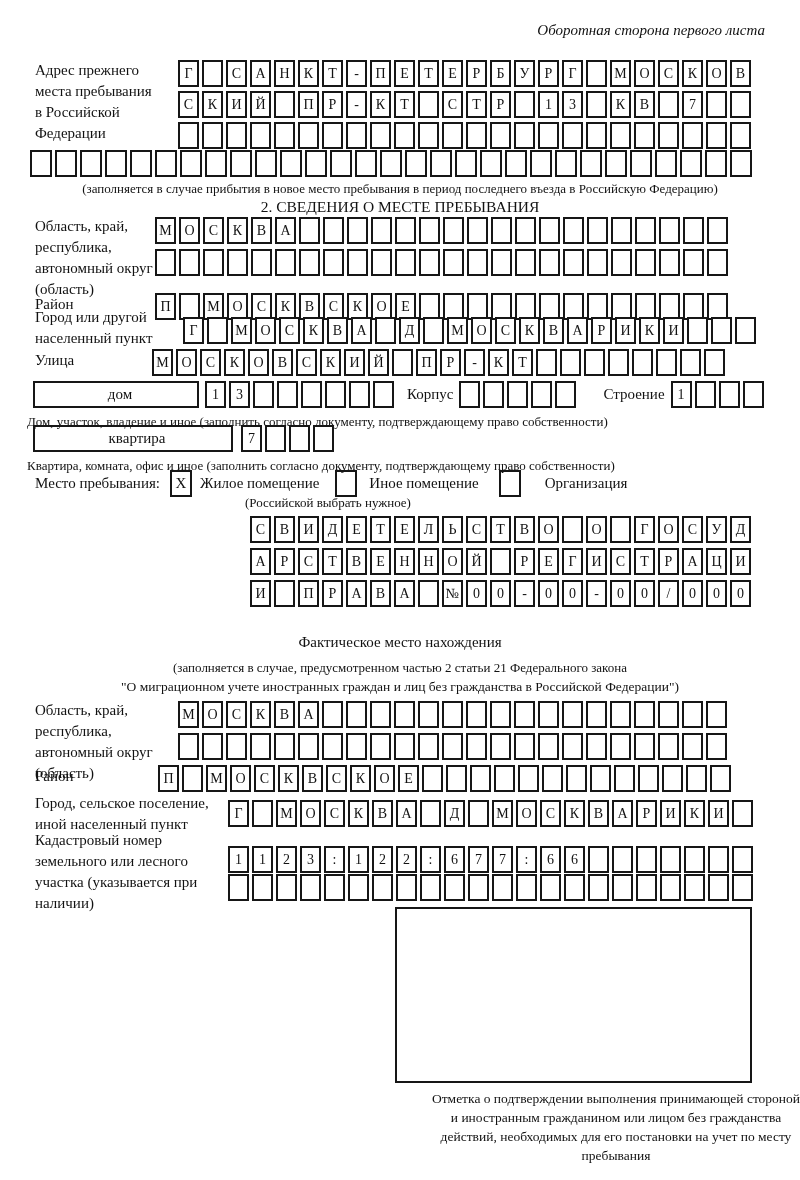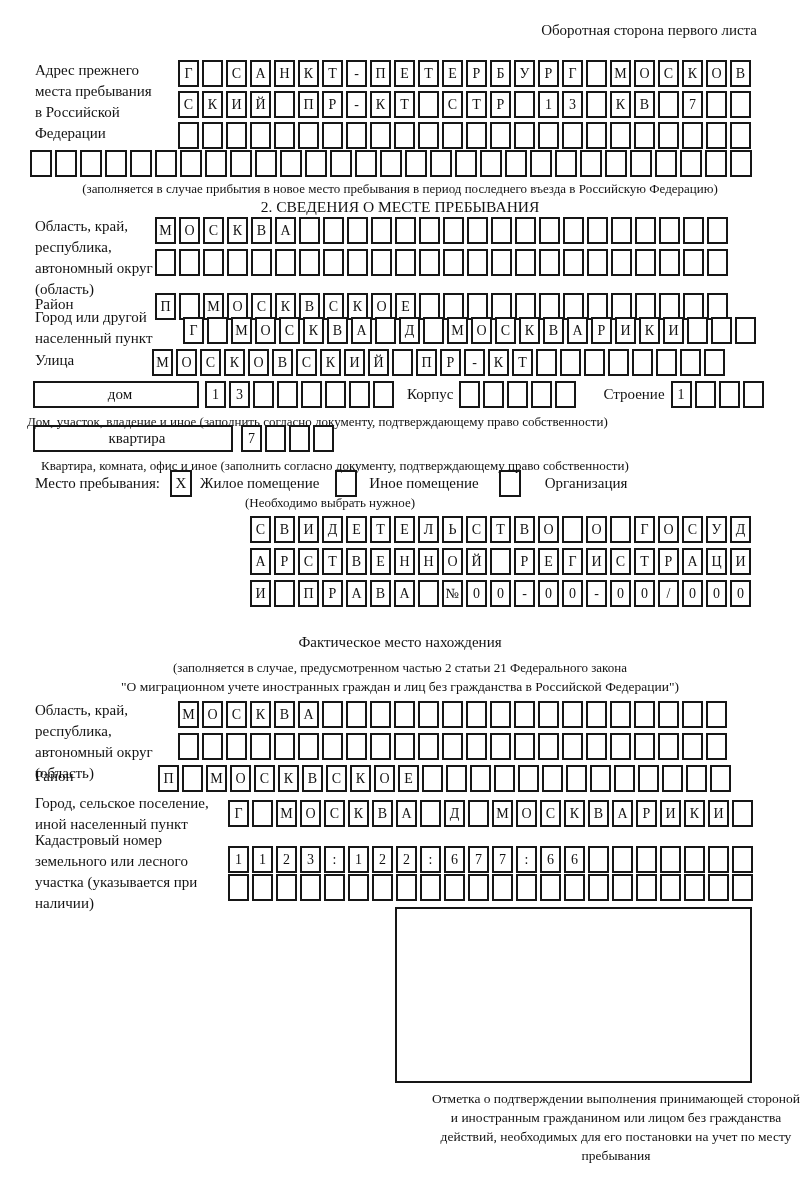--- a/index.html
+++ b/index.html
@@ -20,21 +20,21 @@
   .caption{position:absolute;font-size:13px;line-height:17px;}
   .center{left:0;width:800px;text-align:center;}
   .title{position:absolute;font-size:15.5px;font-weight:normal;}
   .stampbox{position:absolute;box-sizing:border-box;border:2px solid #161616;background:#fff;}
 </style>
 </head>
 <body>
 
 <div class="page">
 
-  <div class="lbl" style="top:20px;left:0;width:757px;text-align:right;">Оборотная сторона первого листа</div>
+  <div class="lbl" style="top:20px;left:8px;width:757px;text-align:right;font-style:italic;">Оборотная сторона первого листа</div>
 
   <div class="lbl" style="top:60px;left:35px;width:125px;">Адрес прежнего места пребывания в Российской Федерации</div>
   <div class="grid-row" style="left:178px;top:60px;">
       <span class="cell">Г</span>
       <span class="cell"></span>
       <span class="cell">С</span>
       <span class="cell">А</span>
       <span class="cell">Н</span>
       <span class="cell">К</span>
       <span class="cell">Т</span>
@@ -313,32 +313,32 @@
 
   <div class="hrow" style="left:33px;top:425px;">
     <div class="boxfield" style="width:200px;">квартира</div>
     <div class="cells" style="margin-left:8px;">
         <span class="cell">7</span>
         <span class="cell"></span>
         <span class="cell"></span>
         <span class="cell"></span>
       </div>
   </div>
-  <div class="caption" style="top:457px;left:41px;">Квартира, комната, офис и иное (заполнить согласно документу, подтверждающему право собственности)</div>
+  <div class="caption" style="top:457px;left:27px;">Квартира, комната, офис и иное (заполнить согласно документу, подтверждающему право собственности)</div>
 
   <div class="hrow" style="left:35px;top:470px;">
     <span class="inline-lbl">Место пребывания:</span>
     <span class="chk" style="margin-left:10px;">X</span>
     <span class="inline-lbl" style="margin-left:8px;">Жилое помещение</span>
     <span class="chk" style="margin-left:16px;"></span>
     <span class="inline-lbl" style="margin-left:12px;">Иное помещение</span>
     <span class="chk" style="margin-left:20px;"></span>
     <span class="inline-lbl" style="margin-left:24px;">Организация</span>
   </div>
-  <div class="caption" style="top:494px;left:245px;">(Необходимо выбрать нужное)</div>
+  <div class="caption" style="top:494px;left:245px;">(Российской выбрать нужное)</div>
 
   <div class="grid-row" style="left:250px;top:516px;">
       <span class="cell">С</span>
       <span class="cell">В</span>
       <span class="cell">И</span>
       <span class="cell">Д</span>
       <span class="cell">Е</span>
       <span class="cell">Т</span>
       <span class="cell">Е</span>
       <span class="cell">Л</span>

